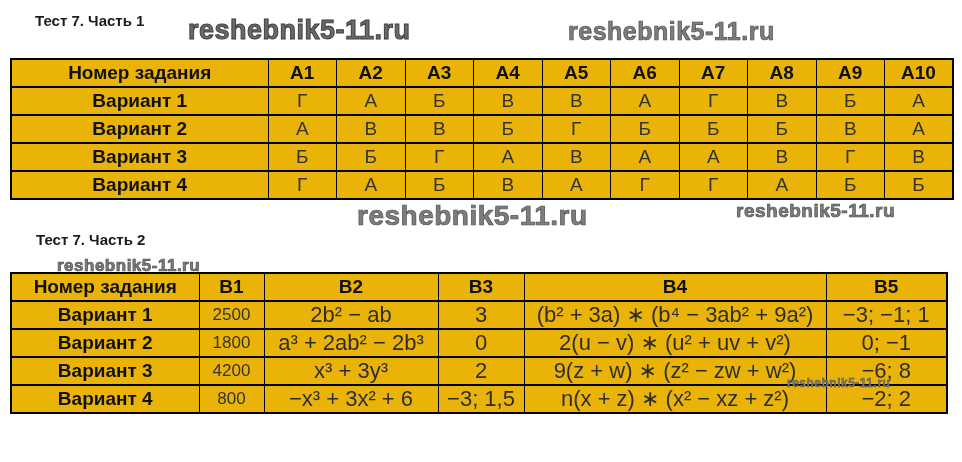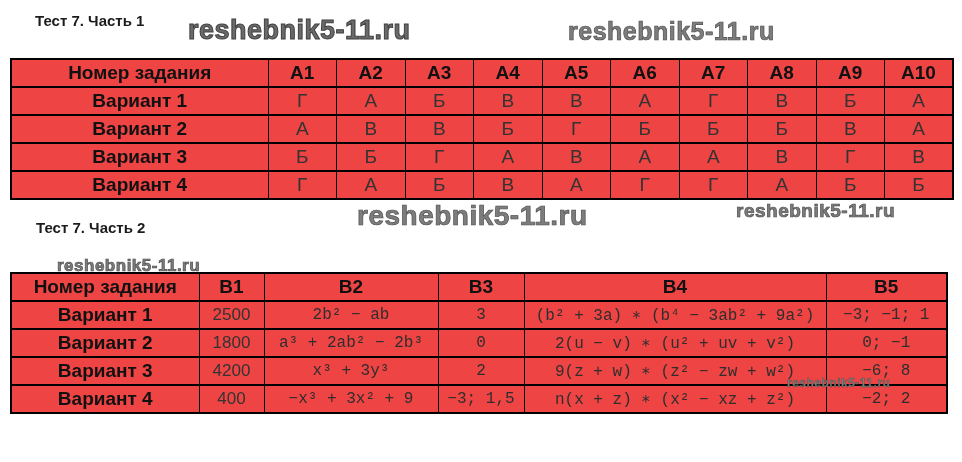--- a/index.html
+++ b/index.html
@@ -13,21 +13,21 @@
   }
   .doc-title {
     position:absolute;
     font-size:15px;
     font-weight:bold;
     color:#1c1c1c;
     white-space:nowrap;
     margin-left:8px;
   }
   #title-part1 { left:27px; top:12px; }
-  #title-part2 { left:28px; top:219px; }
+  #title-part2 { left:28px; top:231px; }
 
   .wm {
     position:absolute;
     font-family:Liberation Sans, sans-serif;
     font-weight:bold;
     white-space:nowrap;
     color:#7d7d7d;
     -webkit-text-stroke:0.7px #4f4f4f;
     z-index:5;
     letter-spacing:0.5px;
@@ -36,21 +36,21 @@
   #wm-top-right  { left:568px; top:17px;  font-size:25px; }
   #wm-mid-left   { left:357px; top:200px; font-size:28px; }
   #wm-mid-right  { left:736px; top:200px; font-size:19px; }
   #wm-part2      { left:57px;  top:256px; font-size:17px; }
   #wm-in-table   { left:787px; top:376px; font-size:12px; -webkit-text-stroke:0.4px #4f4f4f; }
 
   table {
     position:absolute;
     border-collapse:collapse;
     table-layout:fixed;
-    background:#ef4444;
+    background:#eab308;
     border:2px solid #000;
   }
   #table-part1 { left:10px; top:58px;  width:942px; }
   #table-part2 { left:10px; top:272px; width:936px; }
 
   th, td {
     border-left:1px solid #000;
     border-top:2px solid #000;
     text-align:center;
     vertical-align:middle;
@@ -71,22 +71,22 @@
   td.ans {
     font-size:19px;
     font-weight:normal;
     color:#333;
   }
   td.num {
     font-size:17px;
     color:#333;
   }
   td.formula {
-    font-family:Liberation Mono, monospace;
-    font-size:16px;
+    font-family:Liberation Sans, sans-serif;
+    font-size:22px;
     color:#2e2e2e;
   }
   
   #table-part1 col.c-lbl { width:257px; }
   #table-part1 col.c-a   { width:68.5px; }
   
   #table-part2 col.c2-lbl { width:188px; }
   #table-part2 col.c2-b1  { width:65px; }
   #table-part2 col.c2-b2  { width:174px; }
   #table-part2 col.c2-b3  { width:86px; }
@@ -230,22 +230,22 @@
     <tr>
       <td class="row-label">Вариант 3</td>
       <td class="num">4200</td>
       <td class="formula">x³ + 3y³</td>
       <td class="formula">2</td>
       <td class="formula">9(z + w) ∗ (z² − zw + w²)</td>
       <td class="formula">−6; 8</td>
     </tr>
     <tr>
       <td class="row-label">Вариант 4</td>
-      <td class="num">400</td>
-      <td class="formula">−x³ + 3x² + 9</td>
+      <td class="num">800</td>
+      <td class="formula">−x³ + 3x² + 6</td>
       <td class="formula">−3; 1,5</td>
       <td class="formula">n(x + z) ∗ (x² − xz + z²)</td>
       <td class="formula">−2; 2</td>
     </tr>
   </tbody>
 </table>
 
 <div id="wm-in-table" class="wm">reshebnik5-11.ru</div>
 
 </body></html>

